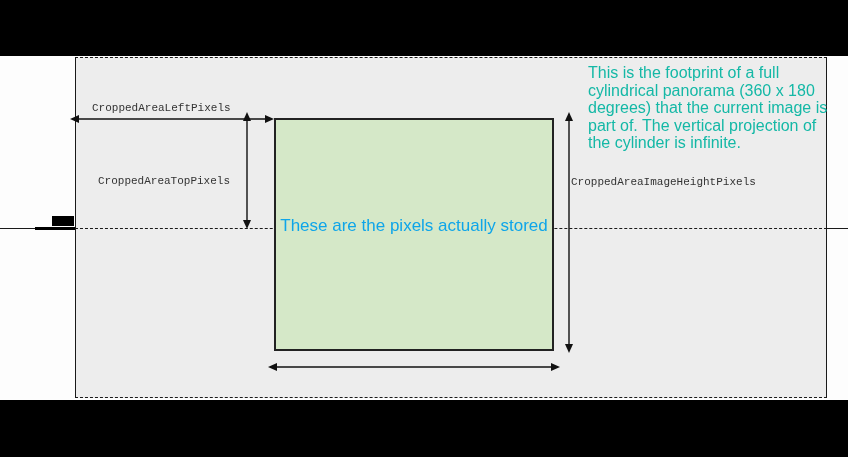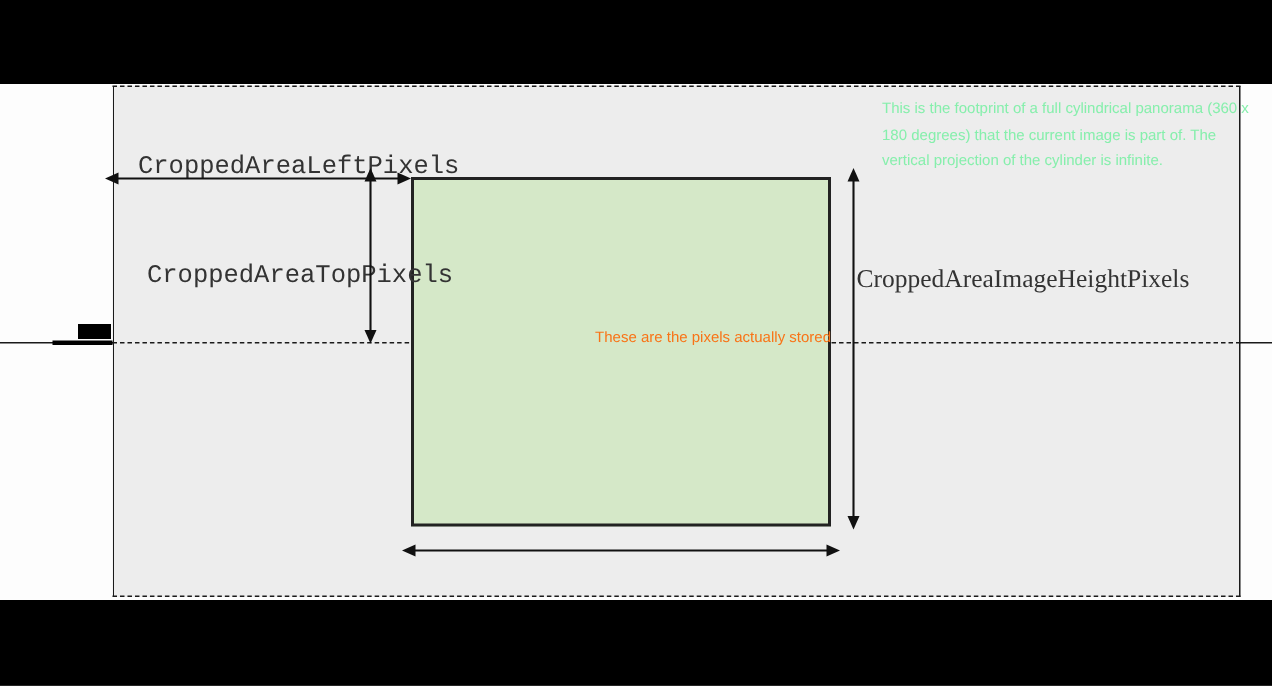--- a/index.html
+++ b/index.html
@@ -64,24 +64,24 @@
     height: 233px;
     background: #d5e8c8;
     border: 2px solid #222222;
     box-sizing: border-box;
   }
   .stored-image-caption {
     position: absolute;
     left: 274px;
     top: 217px;
     width: 280px;
-    text-align: right;
-    font-size: 10px;
+    text-align: center;
+    font-size: 17px;
     line-height: 17px;
-    color: #f97316;
+    color: #0ea5e9;
   }
 
   
   .equator-dashed {
     position: absolute;
     left: 75px;
     top: 228px;
     width: 752px;
     height: 0;
     border-top: 1px dashed #1a1a1a;
@@ -118,36 +118,36 @@
     height: 10px;
     background: #000000;
   }
 
   
   .note-text {
     position: absolute;
     left: 588px;
     top: 64px;
     width: 246px;
-    font-size: 10px;
+    font-size: 16px;
     line-height: 17.5px;
-    color: #86efac;
+    color: #14b8a6;
   }
 
   
   .dim-label {
     position: absolute;
     font-family: "Liberation Mono", "DejaVu Sans Mono", monospace;
-    font-size: 17px;
+    font-size: 11px;
     color: #333333;
     white-space: nowrap;
   }
   .label-left    { left: 92px;  top: 102px; }
   .label-top     { left: 98px;  top: 175px; }
-  .label-height  { left: 571px; top: 176px; font-family: Liberation Serif, serif; }
+  .label-height  { left: 571px; top: 176px; }
   .label-width   { left: 315px; top: 370px; }
 
   
   .arrow-svg {
     position: absolute;
     overflow: visible;
   }
   .arrow-left-pixels   { left: 70px;  top: 112px; }
   .arrow-top-pixels    { left: 240px; top: 112px; }
   .arrow-image-height  { left: 562px; top: 112px; }

